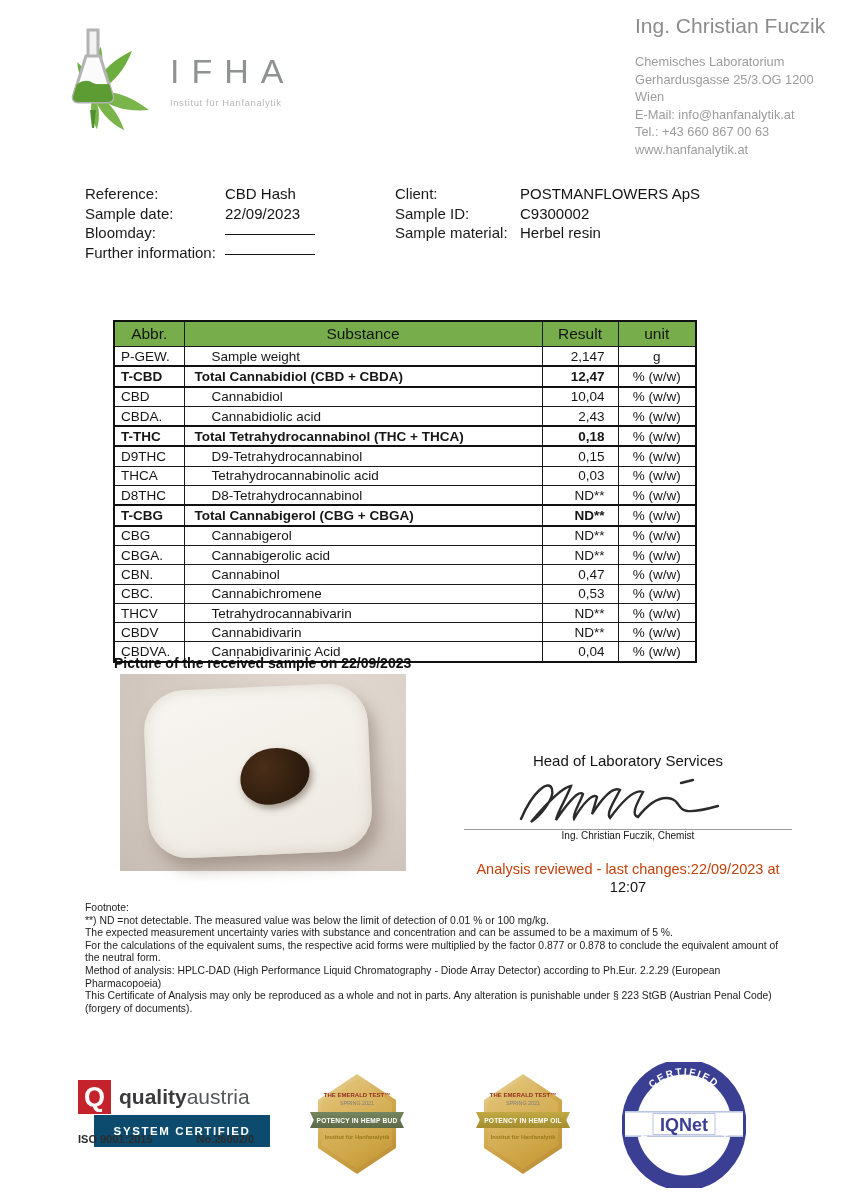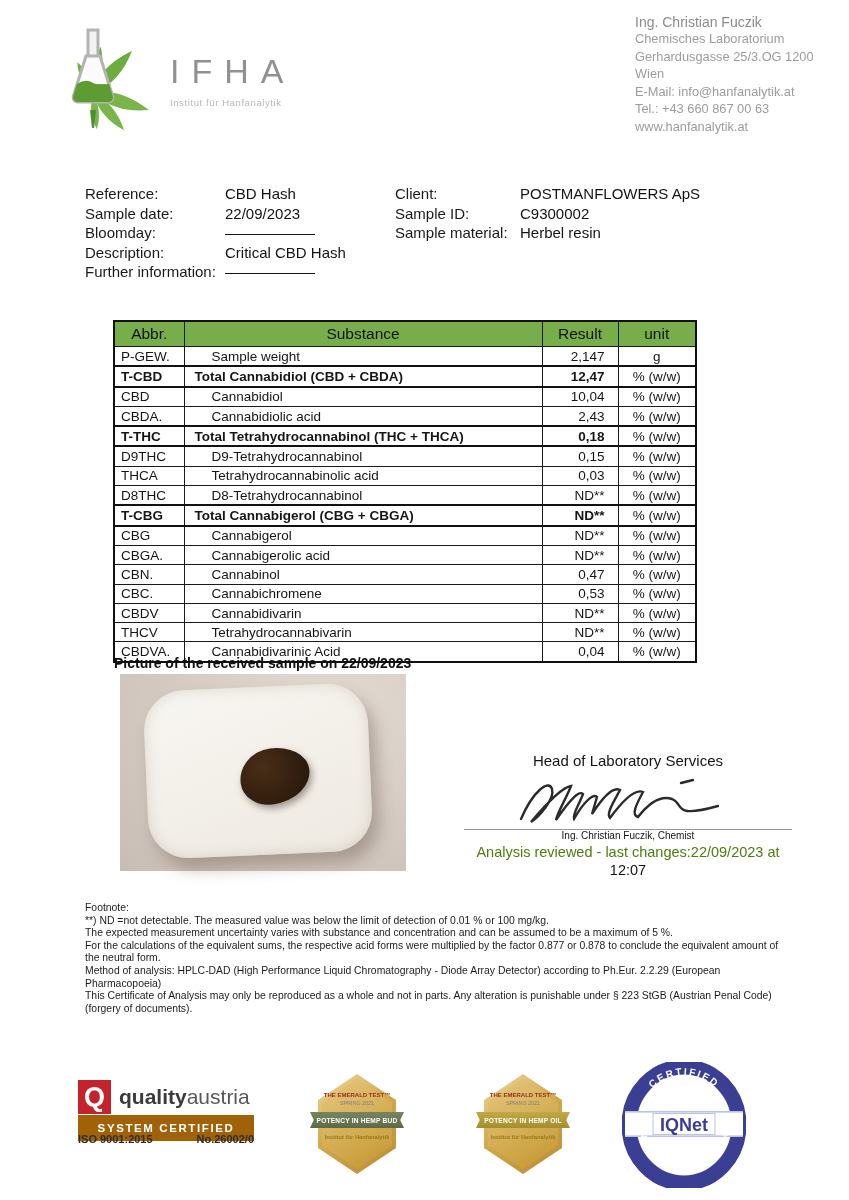--- a/index.html
+++ b/index.html
@@ -6,21 +6,21 @@
   .page{position:relative;width:849px;height:1200px;background:#fff;margin:0 auto;
         font-family:"Liberation Sans", sans-serif;color:#1a1a1a;overflow:hidden;}
 
   
   .logo-wrap{position:absolute;left:30px;top:12px;width:300px;height:122px;}
   .logo-svg{position:absolute;left:0;top:0;}
   .logo-text{position:absolute;left:140px;top:40px;}
   .logo-brand{font-size:34px;color:#8f9193;letter-spacing:12px;}
   .logo-tag{font-size:9.5px;color:#b5b7b9;letter-spacing:.6px;margin-top:6px;}
   .contact{position:absolute;left:635px;top:14px;width:205px;}
-  .contact-name{font-size:14px;color:#8c8c8c;margin-bottom:0;}
+  .contact-name{font-size:21px;color:#8c8c8c;margin-bottom:15px;}
   .contact-line{font-size:12.8px;color:#9c9c9c;line-height:17.5px;}
 
   
   .title{position:absolute;left:0;top:141px;width:828px;text-align:center;
          font-size:30px;font-weight:bold;color:#111;letter-spacing:-.3px;}
 
   
   .info-left{position:absolute;left:85px;top:184px;}
   .info-right{position:absolute;left:395px;top:184px;}
   .info-row{display:flex;font-size:15px;line-height:19.6px;}
@@ -58,35 +58,35 @@
         background:radial-gradient(circle at 35% 32%, #4a2e18, #2c1b0d 72%);
         border-radius:48% 52% 58% 42% / 55% 46% 54% 45%;
         box-shadow:2px 4px 7px rgba(95,80,65,.55);}
 
   
   .sig{position:absolute;left:452px;top:752px;width:352px;text-align:center;}
   .sig-head{font-size:15px;color:#141414;}
   .sig-script{margin-top:4px;height:56px;}
   .sig-line{border:0;border-top:1.5px solid #9a9a9a;margin:0 12px;}
   .sig-name{font-size:10px;color:#141414;}
-  .sig-review{font-size:14.5px;margin-top:3px;color:#4d7c0f;}
+  .sig-review{font-size:14.5px;margin-top:20px;color:#c2410c;}
   .sig-time{font-size:14.5px;margin-top:2px;color:#141414;}
 
   
   .footnote{position:absolute;left:85px;top:902px;width:706px;font-size:10.4px;
             line-height:12.6px;color:#1c1c1c;}
 
   
   .qa{position:absolute;left:78px;top:1080px;width:176px;}
   .qa-q{position:absolute;left:0;top:0;width:33px;height:34px;background:#c4232b;color:#fff;
         font-weight:bold;font-size:27px;display:flex;align-items:center;justify-content:center;}
   .qa-brand{position:absolute;left:41px;top:5px;font-size:21px;white-space:nowrap;}
   .qa-brand .b1{font-weight:bold;color:#3b3b3d;}
   .qa-brand .b2{color:#56575b;}
-  .qa-banner{position:absolute;left:0;top:35px;width:176px;height:26px;background:#a16207;color:#fff;
+  .qa-banner{position:absolute;left:16px;top:35px;width:176px;height:32px;background:#0c4a6e;color:#fff;
              font-weight:bold;font-size:11.5px;letter-spacing:1.6px;display:flex;align-items:center;justify-content:center;}
   .qa-iso{position:absolute;left:0;top:53px;width:176px;display:flex;justify-content:space-between;
           font-size:11px;font-weight:bold;color:#2c2c2c;}
 
   .em-badge{position:absolute;width:78px;height:100px;}
   .em-b1{left:318px;top:1074px;}
   .em-b2{left:484px;top:1074px;}
   .hexa{position:absolute;left:0;top:0;width:78px;height:100px;
         clip-path:polygon(50% 0,100% 26%,100% 74%,50% 100%,0 74%,0 26%);
         background:linear-gradient(145deg,#ecd9a2,#d3aa50 45%,#b98a33);}
@@ -156,24 +156,20 @@
       </div>
       <div class="info-row">
         <span class="lbl">Sample date:</span>
         <span class="val">22/09/2023</span>
       </div>
       <div class="info-row">
         <span class="lbl">Bloomday:</span>
         <span class="val">——————</span>
       </div>
       <div class="info-row">
-        <span class="lbl">Description:</span>
-        <span class="val">Critical CBD Hash</span>
-      </div>
-      <div class="info-row">
         <span class="lbl">Further information:</span>
         <span class="val">——————</span>
       </div>
     </div>
   <div class="info-right" id="info-right">
       <div class="info-row">
         <span class="lbl">Client:</span>
         <span class="val">POSTMANFLOWERS ApS</span>
       </div>
       <div class="info-row">
@@ -274,28 +270,28 @@
           <td class="res">0,47</td>
           <td class="unit">% (w/w)</td>
         </tr>
         <tr>
           <td>CBC.</td>
           <td class="sub">Cannabichromene</td>
           <td class="res">0,53</td>
           <td class="unit">% (w/w)</td>
         </tr>
         <tr>
+          <td>THCV</td>
+          <td class="sub">Tetrahydrocannabivarin</td>
+          <td class="res">ND**</td>
+          <td class="unit">% (w/w)</td>
+        </tr>
+        <tr>
           <td>CBDV</td>
           <td class="sub">Cannabidivarin</td>
-          <td class="res">ND**</td>
-          <td class="unit">% (w/w)</td>
-        </tr>
-        <tr>
-          <td>THCV</td>
-          <td class="sub">Tetrahydrocannabivarin</td>
           <td class="res">ND**</td>
           <td class="unit">% (w/w)</td>
         </tr>
         <tr>
           <td>CBDVA.</td>
           <td class="sub">Cannabidivarinic Acid</td>
           <td class="res">0,04</td>
           <td class="unit">% (w/w)</td>
         </tr>
       </tbody>

